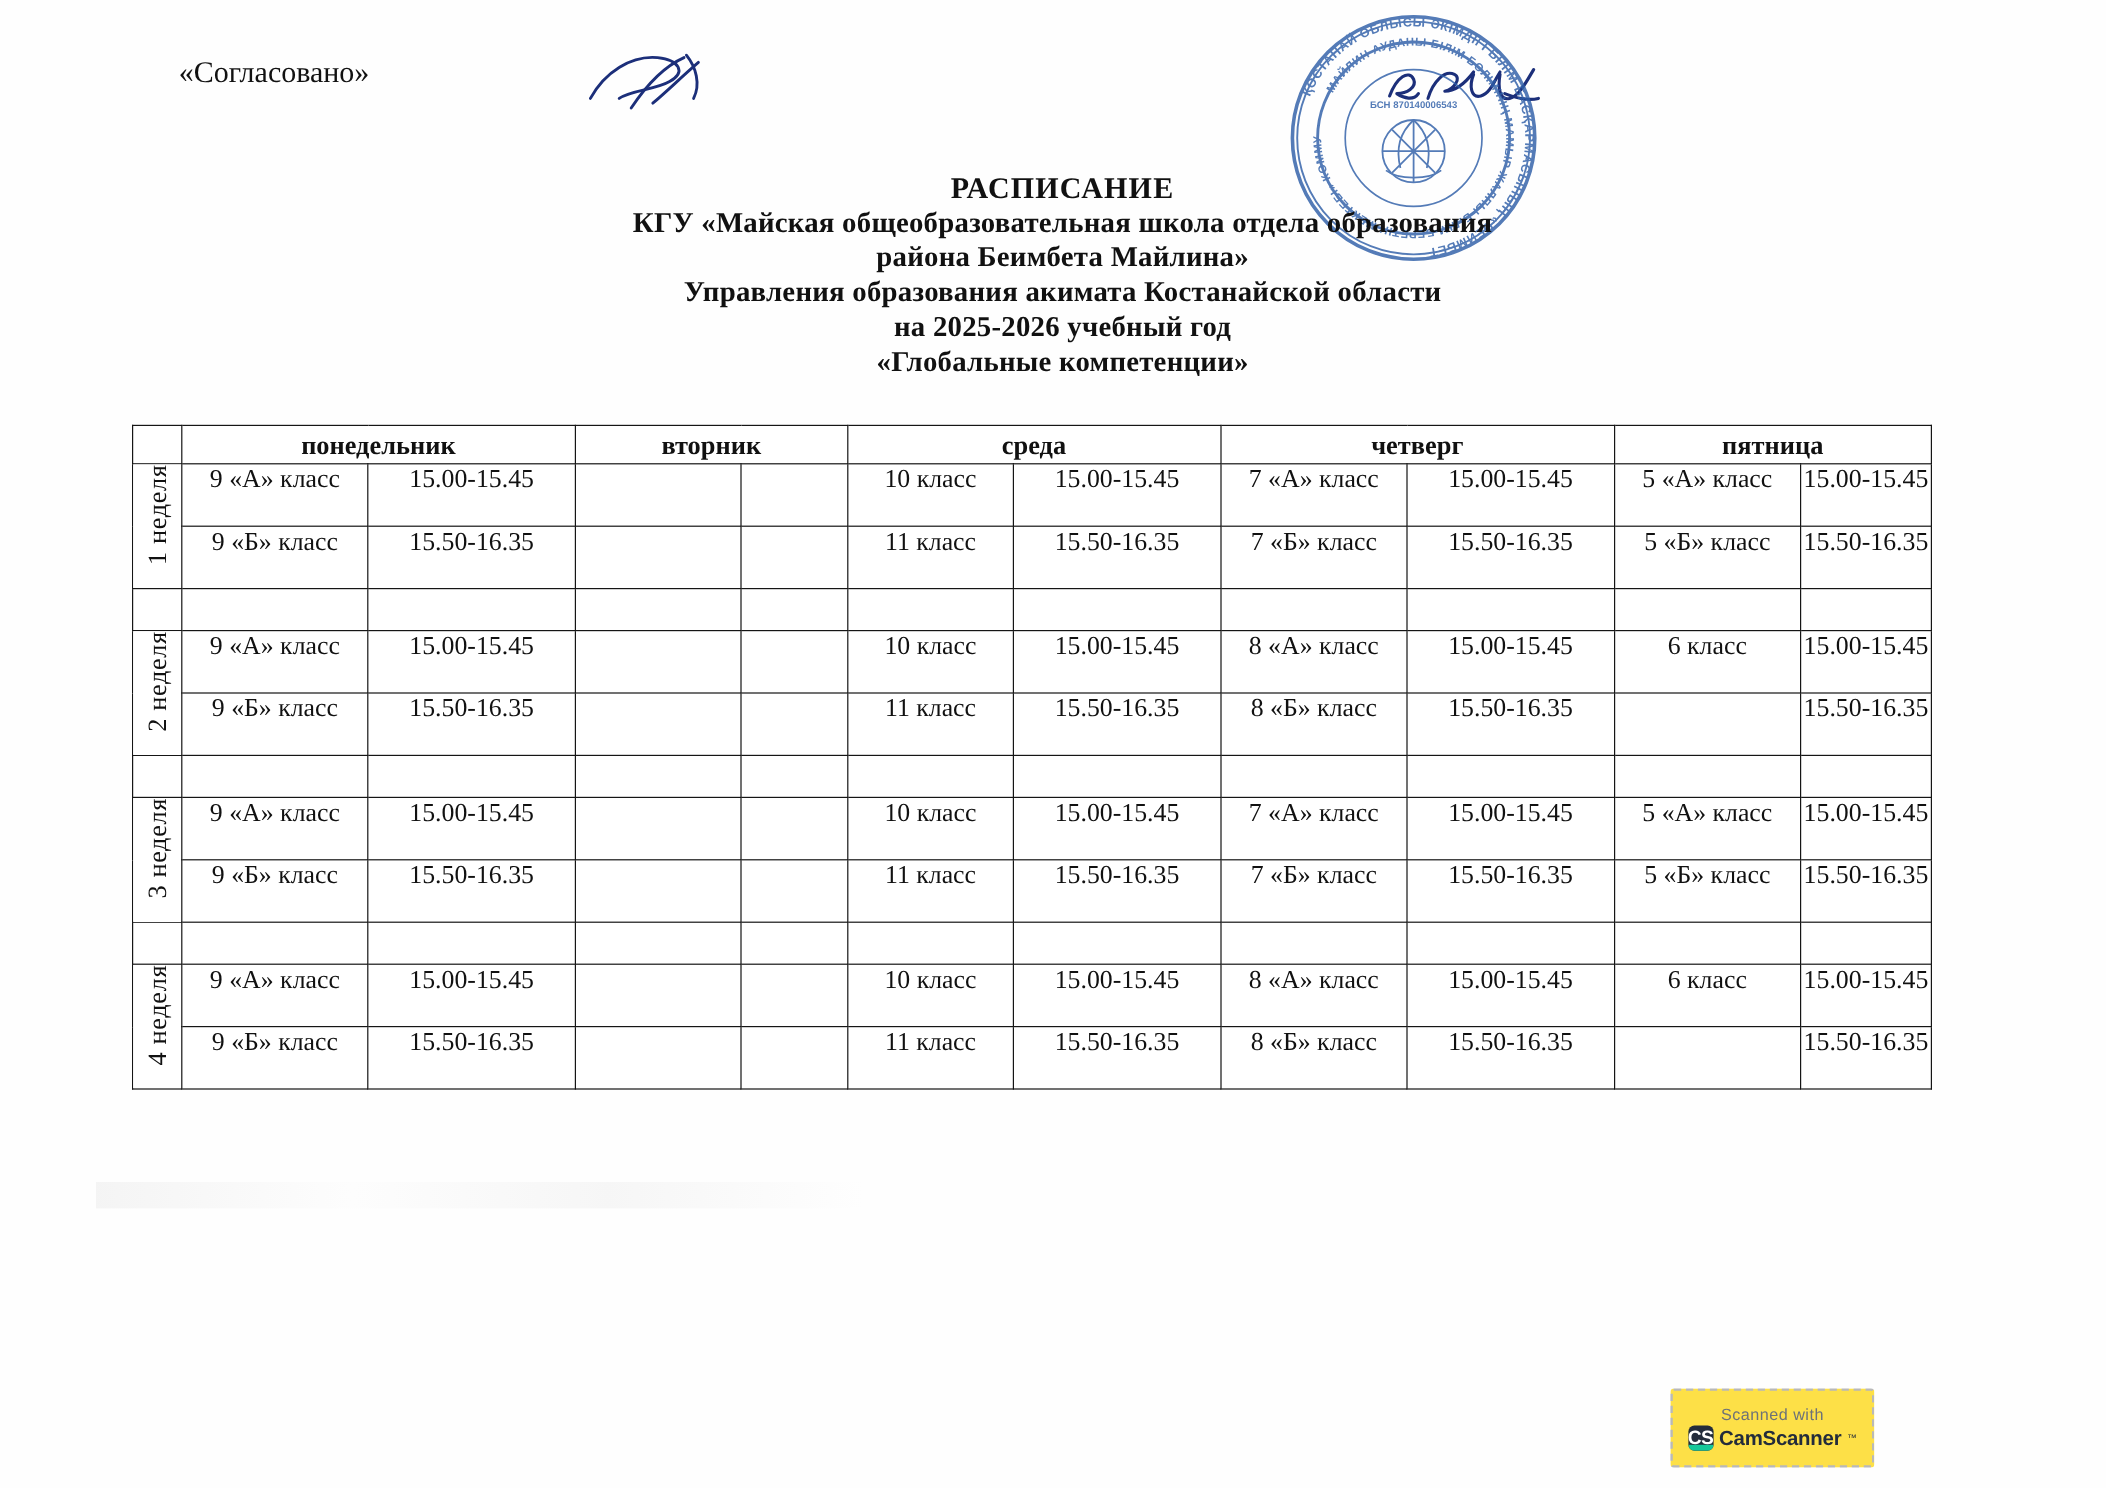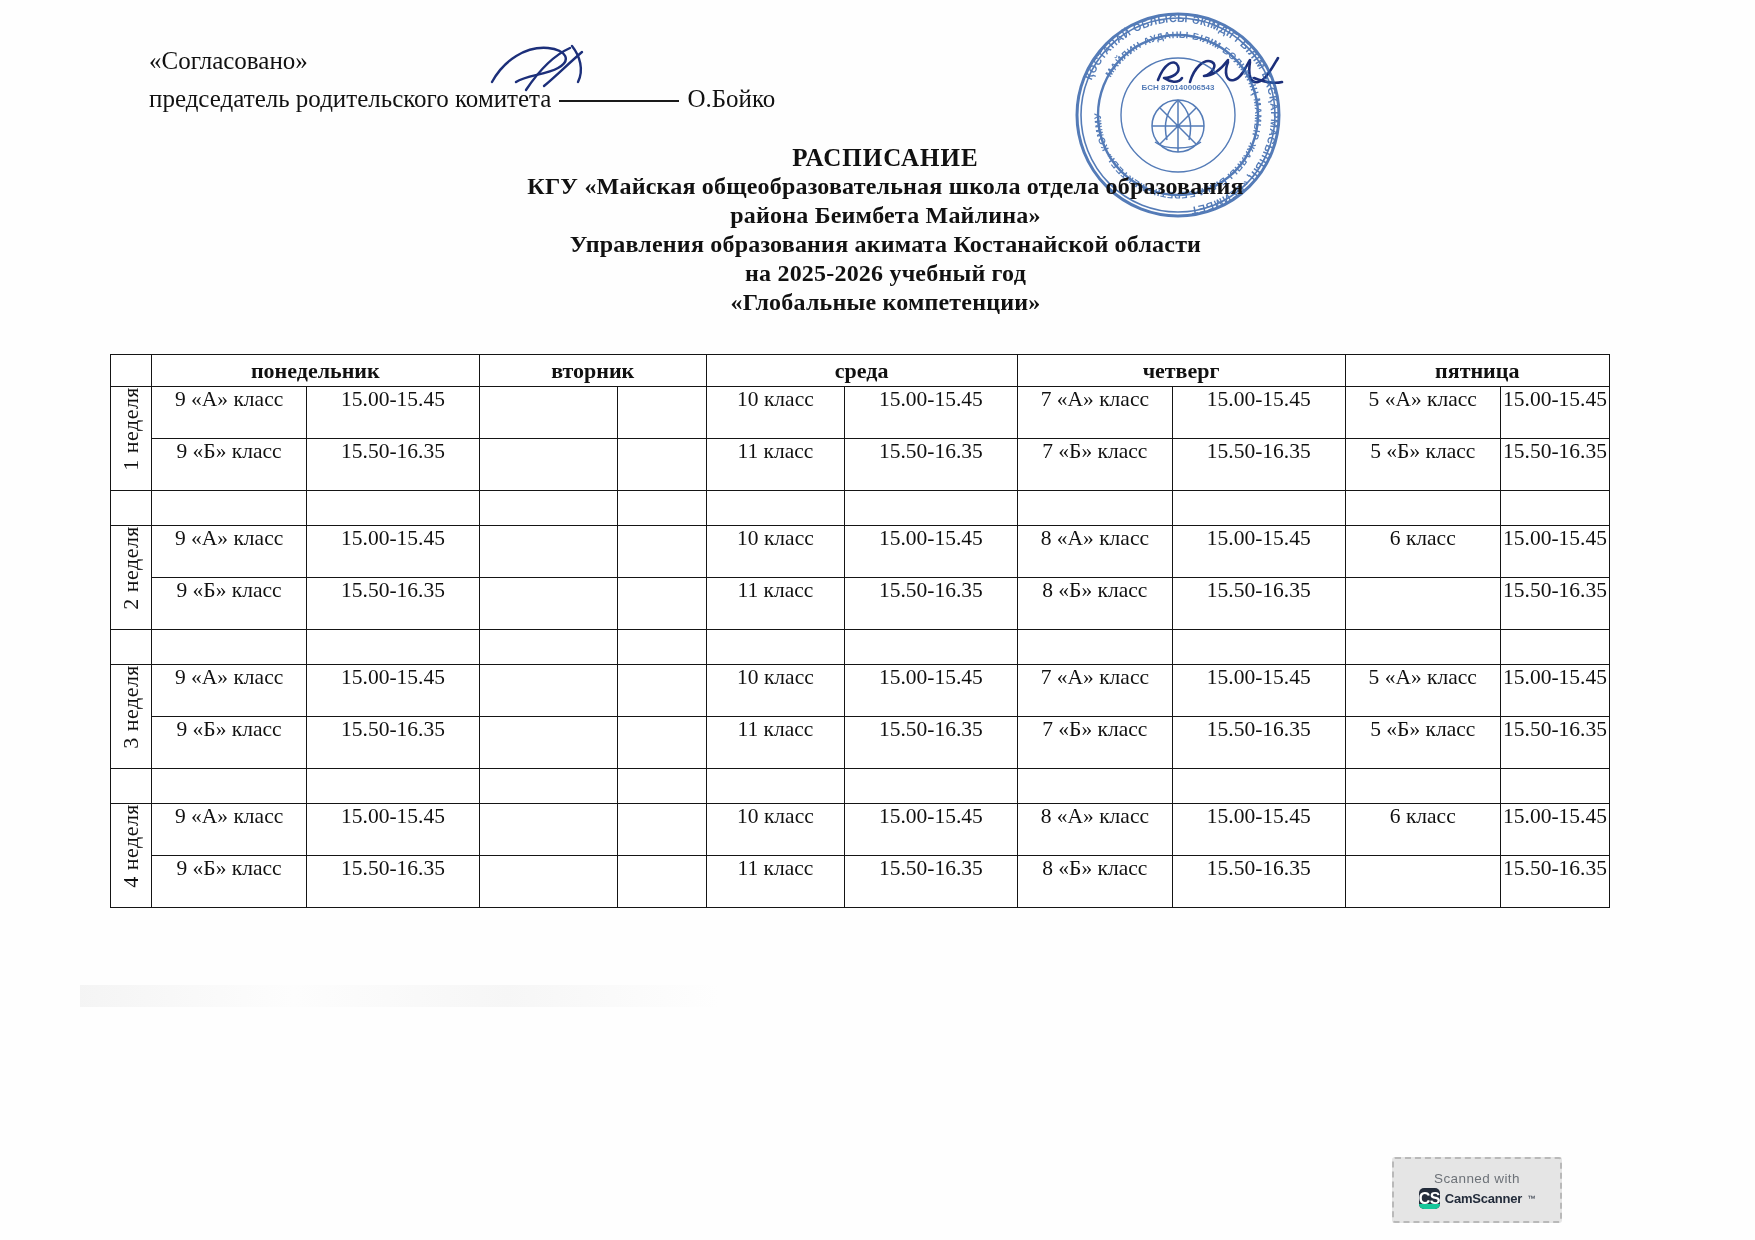--- a/index.html
+++ b/index.html
@@ -156,21 +156,21 @@
 
   
   .camscanner {
     position: absolute;
     left: 1392px;
     top: 1157px;
     width: 166px;
     height: 62px;
     border: 2px dashed #b9b9b9;
     border-radius: 3px;
-    background: #e5e5e5;
+    background: #fde047;
     font-family: "Liberation Sans", sans-serif;
     display: flex;
     flex-direction: column;
     align-items: center;
     justify-content: center;
     gap: 2px;
   }
   .camscanner .cs-top {
     font-size: 13.5px;
     color: #6d7278;
@@ -197,21 +197,21 @@
     letter-spacing: -0.5px;
   }
   .cs-badge::after {
     content: "";
     position: absolute;
     left: 0; right: 0; bottom: 0;
     height: 5px;
     background: #16c79a;
   }
   .cs-word {
-    font-size: 13px;
+    font-size: 17px;
     font-weight: bold;
     color: #232c3b;
     letter-spacing: -0.2px;
   }
   .cs-tm { font-size: 8px; vertical-align: super; color: #232c3b; }
 
   
   .scan-smudge {
     position: absolute;
     left: 80px;
@@ -224,23 +224,20 @@
 </style>
 </head>
 <body>
 
 <div class="page">
 
   <div class="approval-row">
 
     <div class="approval-block approval-left">
       <div>«Согласовано»</div>
-      <div>
-        <span>председатель родительского комитета</span><span class="sig-line"></span><span>О.Бойко</span>
-      </div>
     </div>
 
   </div>
 
   <svg class="signature-left" viewBox="0 0 130 52">
     <g fill="none" stroke="#1c2f7a" stroke-width="2.4" stroke-linecap="round" stroke-linejoin="round">
       <path d="M6 40 C18 18, 40 4, 62 6 C80 8, 86 18, 72 26 C60 33, 40 33, 30 40"></path>
       <path d="M40 48 C52 30, 66 14, 84 6"></path>
       <path d="M58 44 C70 34, 82 22, 96 10"></path>
       <path d="M86 4 C94 14, 98 28, 92 40"></path>

